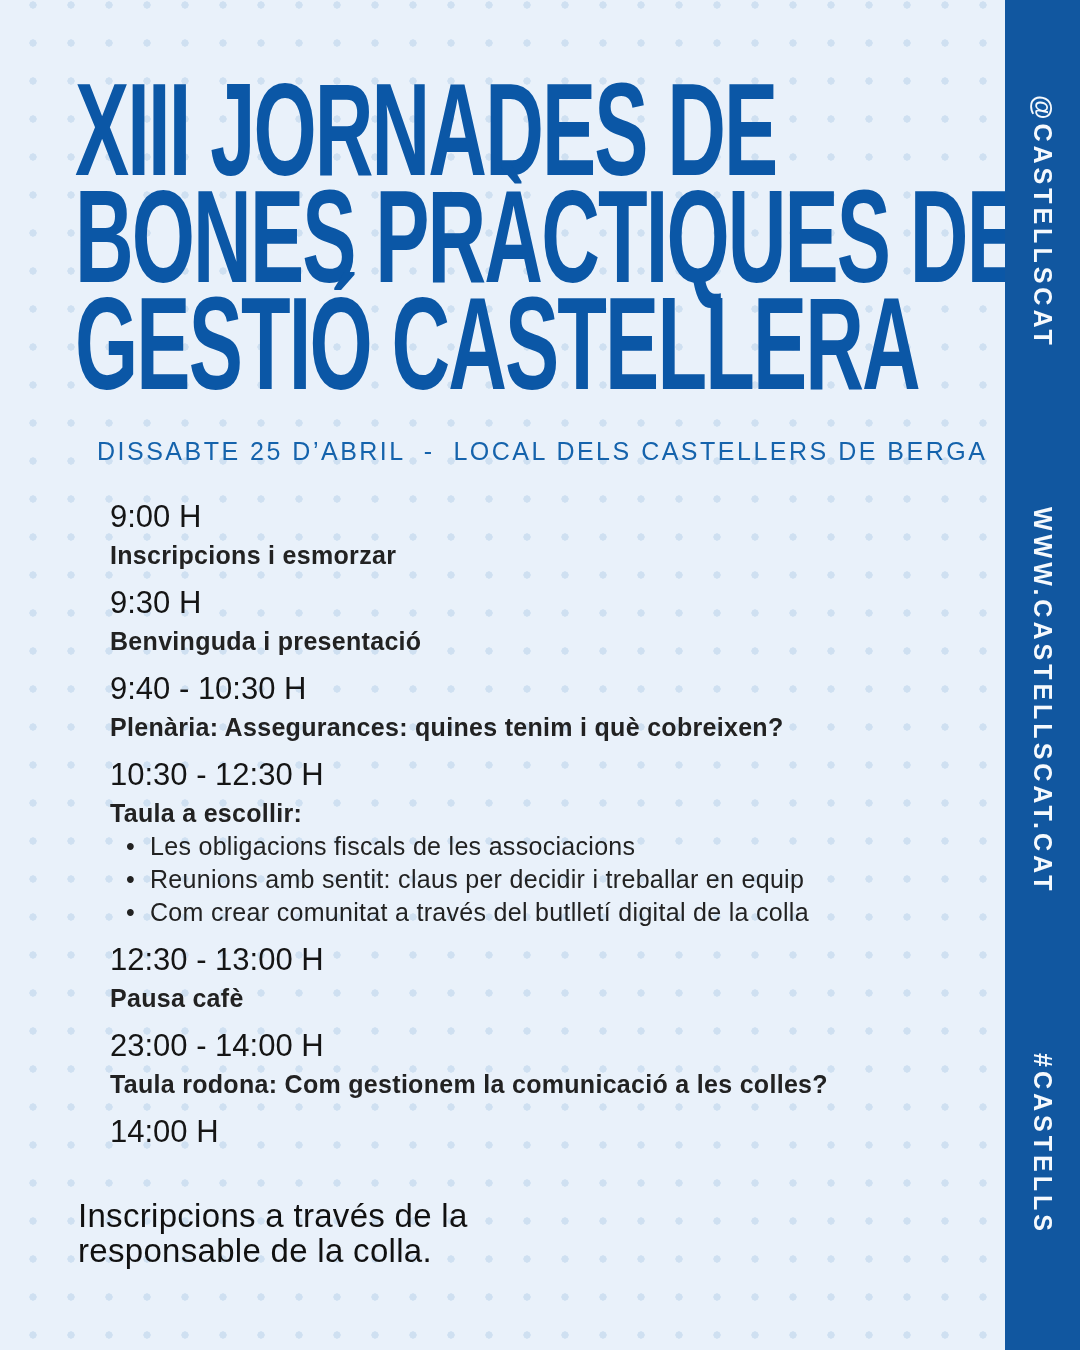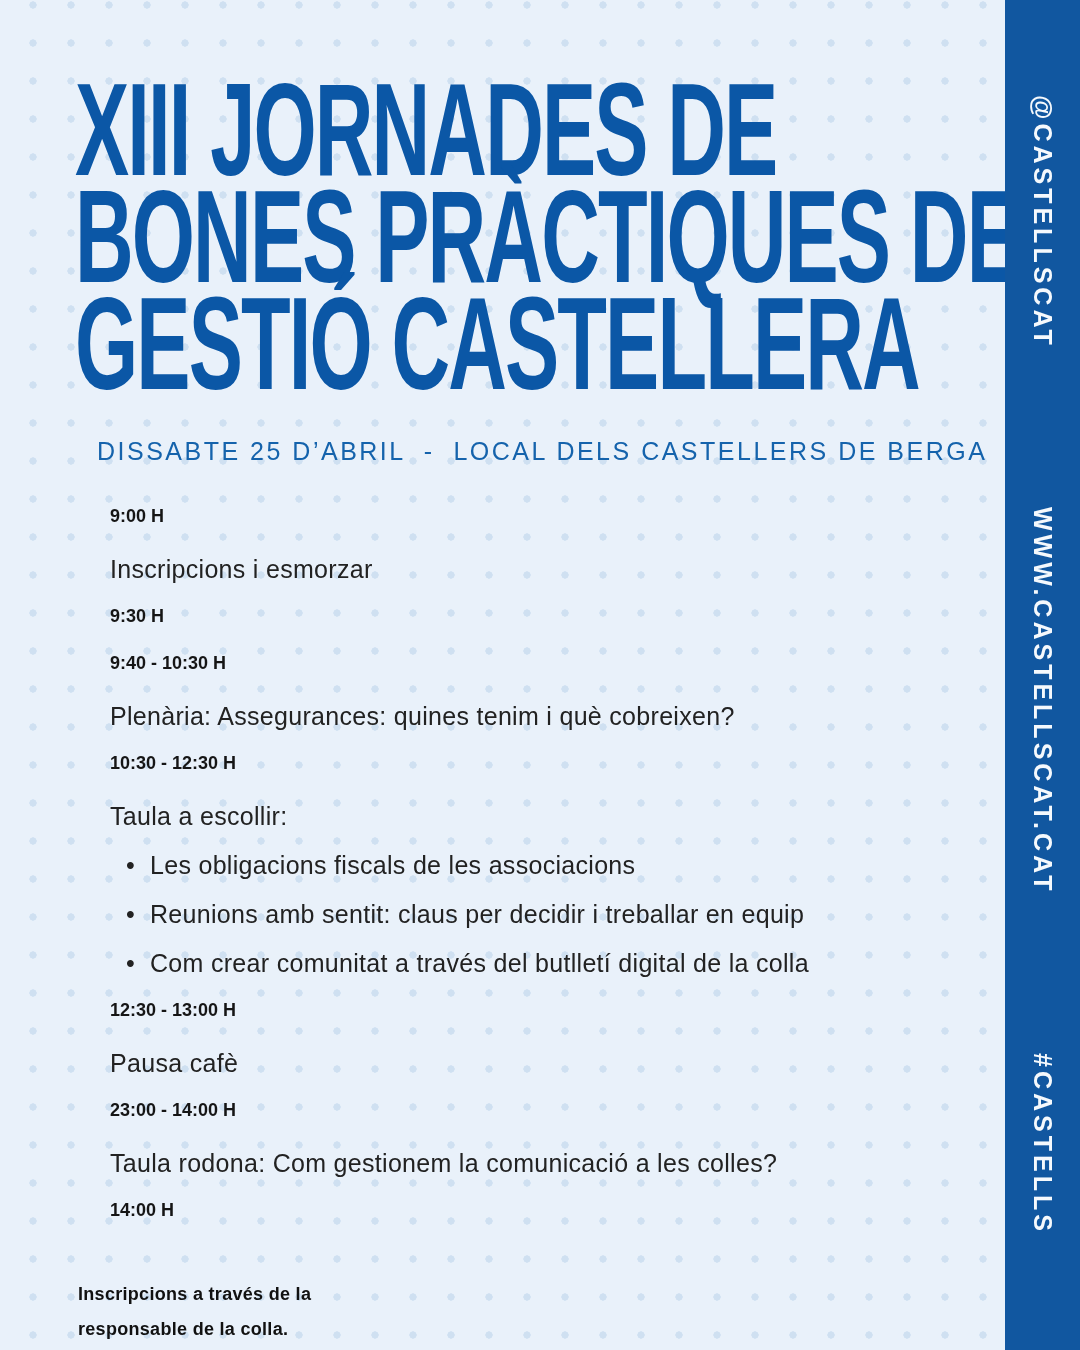--- a/index.html
+++ b/index.html
@@ -45,51 +45,51 @@
     letter-spacing: 2.5px;
     color: #1563ac;
     white-space: pre;
   }
   .schedule {
     margin: 36px 0 0 110px;
     color: #222;
   }
   .row { line-height: 29px; }
   .row.time {
-    font-size: 18px;
-    font-weight: 700;
+    font-size: 31px;
+    font-weight: 400;
     color: #151515;
     margin-top: 18px;
   }
   .row.time:first-child { margin-top: 0; }
   .row.desc {
     font-size: 25px;
-    font-weight: 400;
-    margin-top: 24px;
+    font-weight: 700;
+    margin-top: 10px;
     letter-spacing: 0.3px;
   }
   .row.bullet {
     font-size: 25px;
     font-weight: 400;
-    margin-top: 20px;
+    margin-top: 4px;
     padding-left: 40px;
     position: relative;
     letter-spacing: 0.3px;
   }
   .row.bullet::before {
     content: "\2022";
     position: absolute;
     left: 16px;
     top: 0;
     font-size: 25px;
   }
   .footer-note {
     margin: 52px 0 16px 78px;
-    font-size: 18px;
-    font-weight: 700;
+    font-size: 33px;
+    font-weight: 400;
     line-height: 35px;
     color: #111;
     letter-spacing: 0.3px;
   }
   .sidebar {
     position: absolute;
     top: 0;
     right: 0;
     width: 75px;
     height: 100%;
@@ -121,20 +121,21 @@
       <div class="title-line">BONES PRÀCTIQUES DE</div>
       <div class="title-line">GESTIÓ CASTELLERA</div>
     </h1>
 
     <div class="subtitle">DISSABTE 25 D’ABRIL  -  LOCAL DELS CASTELLERS DE BERGA</div>
 
     <div class="schedule">
       <div class="row time">9:00 H</div>
       <div class="row desc">Inscripcions i esmorzar</div>
       <div class="row time">9:30 H</div>
+      <div class="row desc">Benvinguda i presentació</div>
       <div class="row time">9:40 - 10:30 H</div>
       <div class="row desc">Plenària: Assegurances: quines tenim i què cobreixen?</div>
       <div class="row time">10:30 - 12:30 H</div>
       <div class="row desc">Taula a escollir:</div>
       <div class="row bullet">Les obligacions fiscals de les associacions</div>
       <div class="row bullet">Reunions amb sentit: claus per decidir i treballar en equip</div>
       <div class="row bullet">Com crear comunitat a través del butlletí digital de la colla</div>
       <div class="row time">12:30 - 13:00 H</div>
       <div class="row desc">Pausa cafè</div>
       <div class="row time">23:00 - 14:00 H</div>

